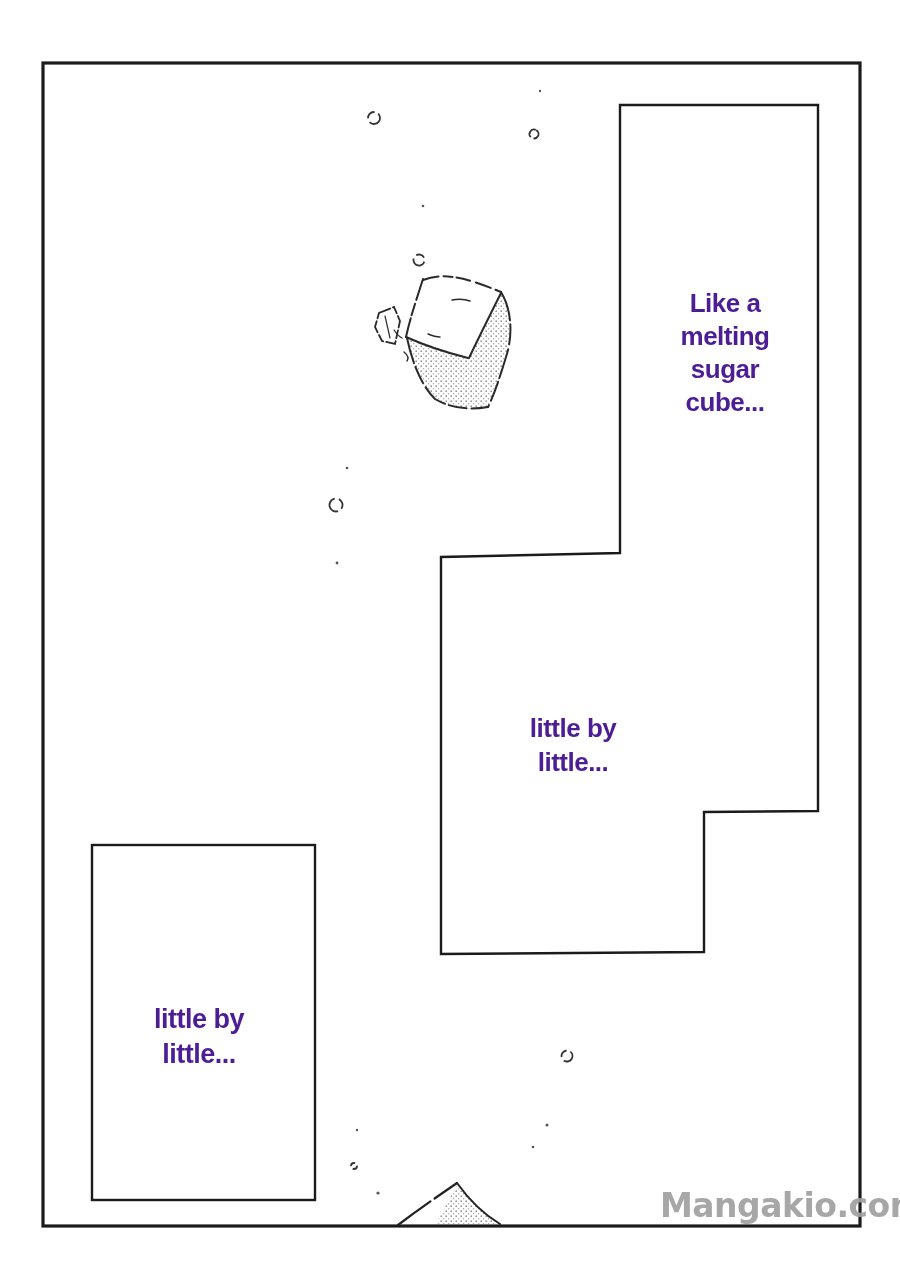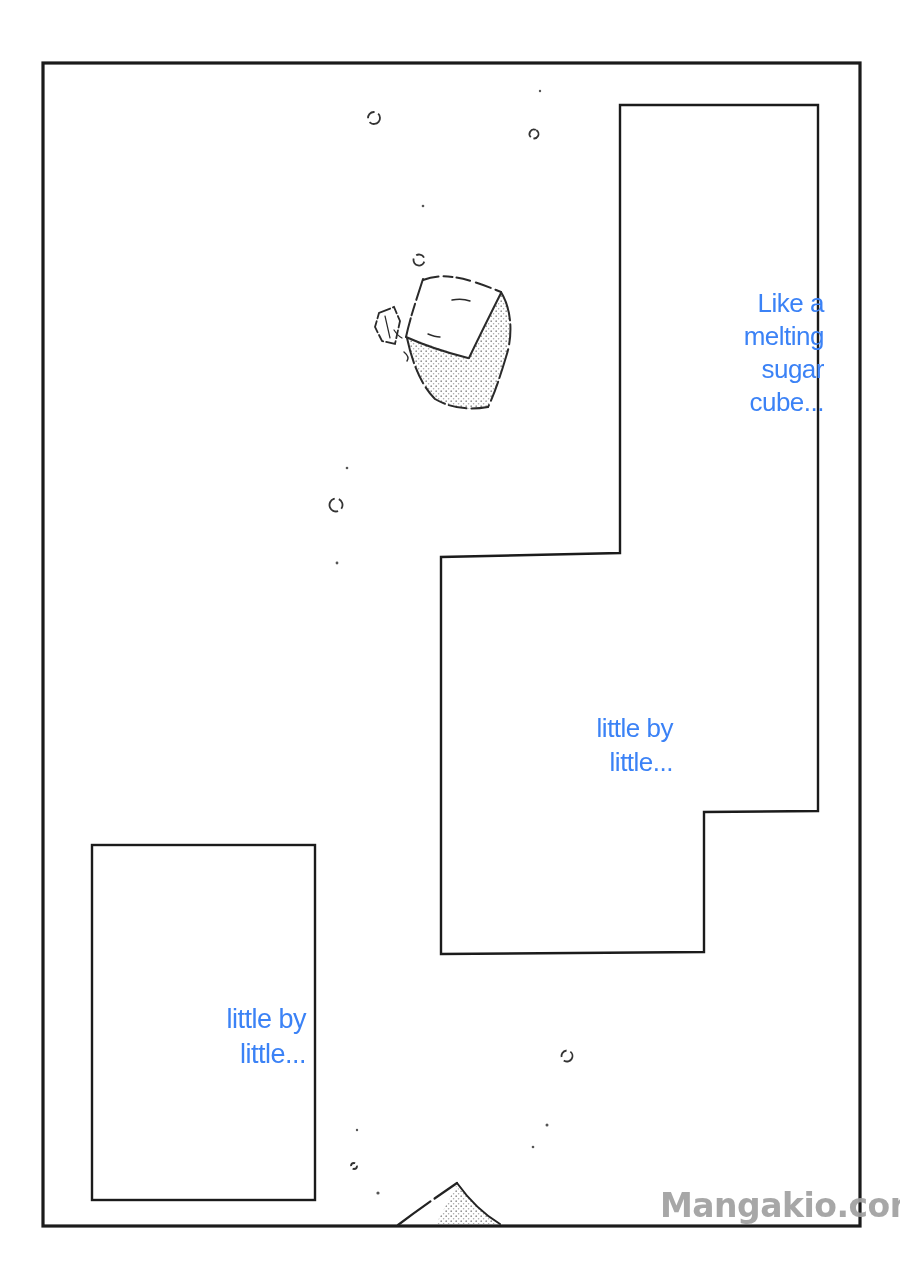--- a/index.html
+++ b/index.html
@@ -15,24 +15,24 @@
     overflow: hidden;
     font-family: "Liberation Sans", sans-serif;
   }
   .artwork {
     position: absolute;
     left: 0;
     top: 0;
   }
   .caption {
     position: absolute;
-    text-align: right;
+    text-align: center;
     white-space: pre-line;
-    font-weight: normal;
-    color: #3b82f6;
+    font-weight: bold;
+    color: #4c1d95;
     letter-spacing: -0.5px;
   }
   .caption-sugar {
     left: 626px;
     top: 287px;
     width: 198px;
     font-size: 26px;
     line-height: 33px;
   }
   .caption-little-mid {

